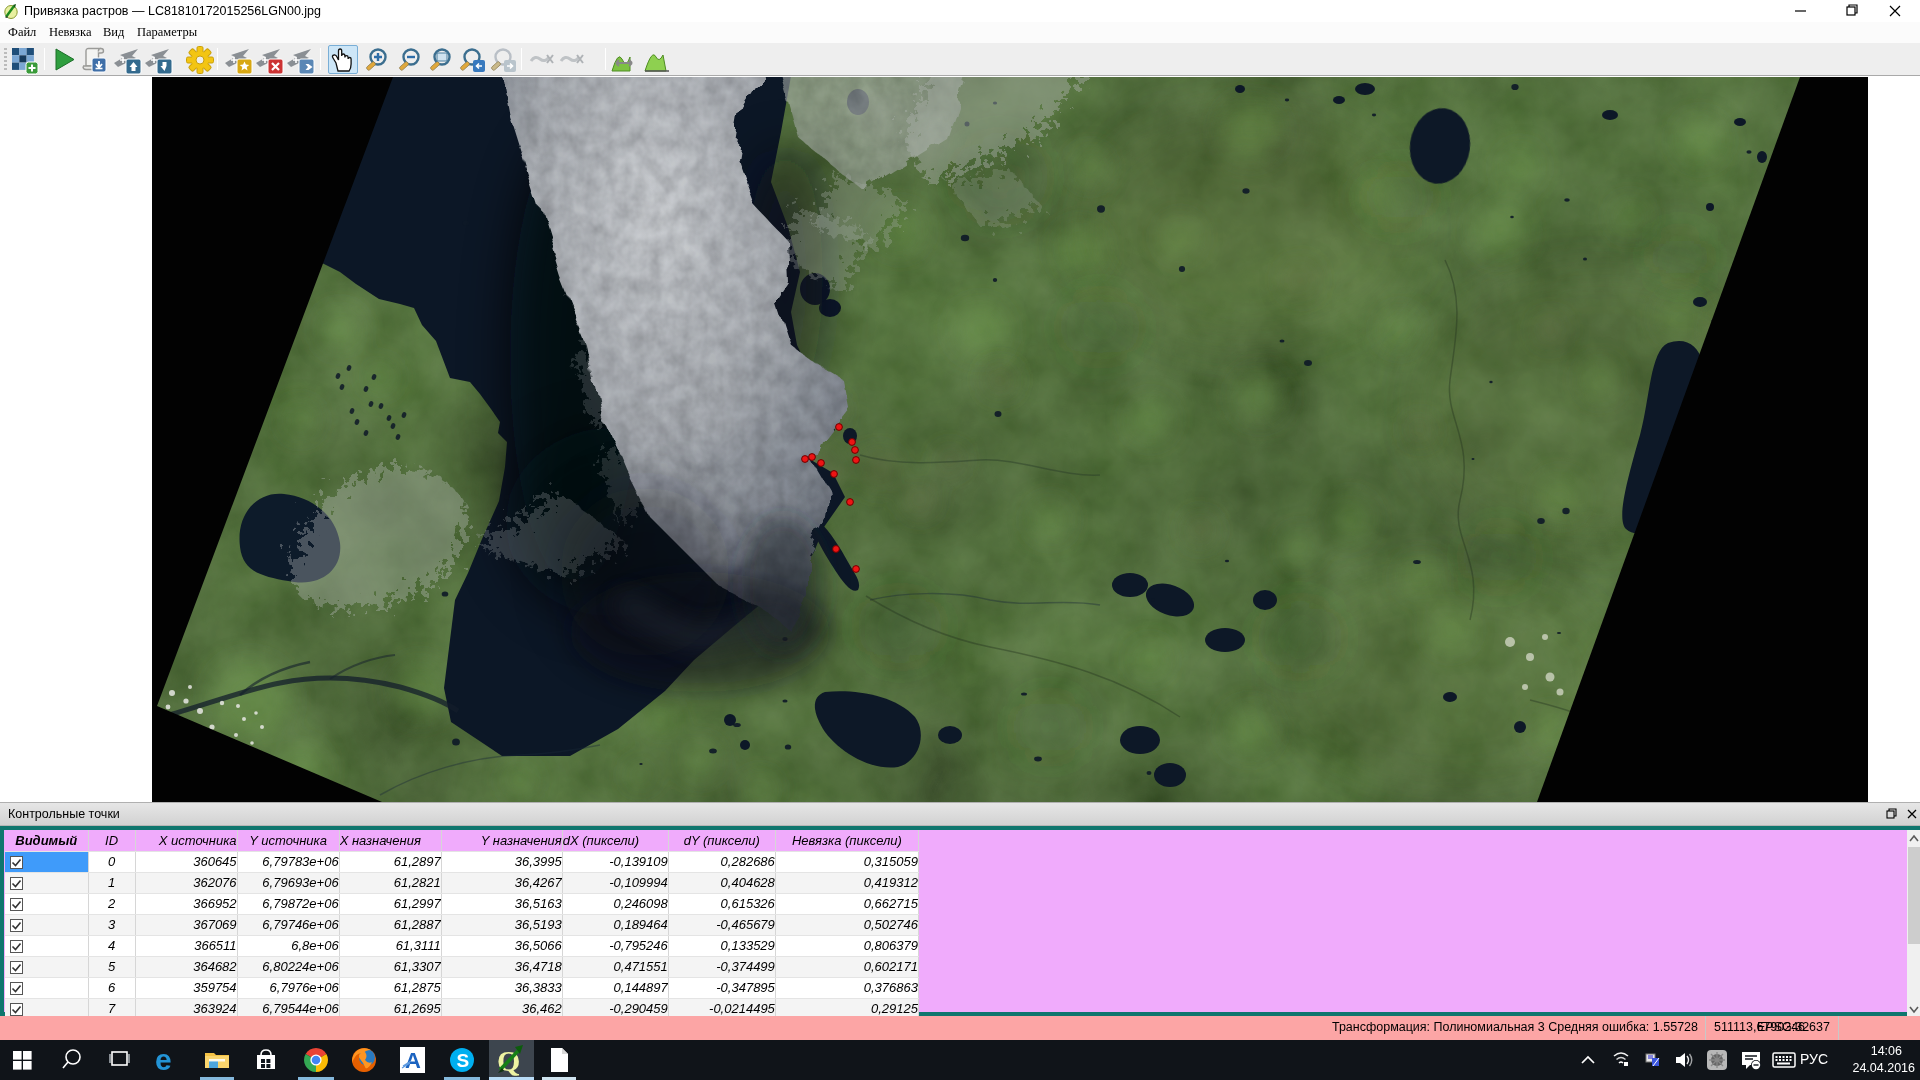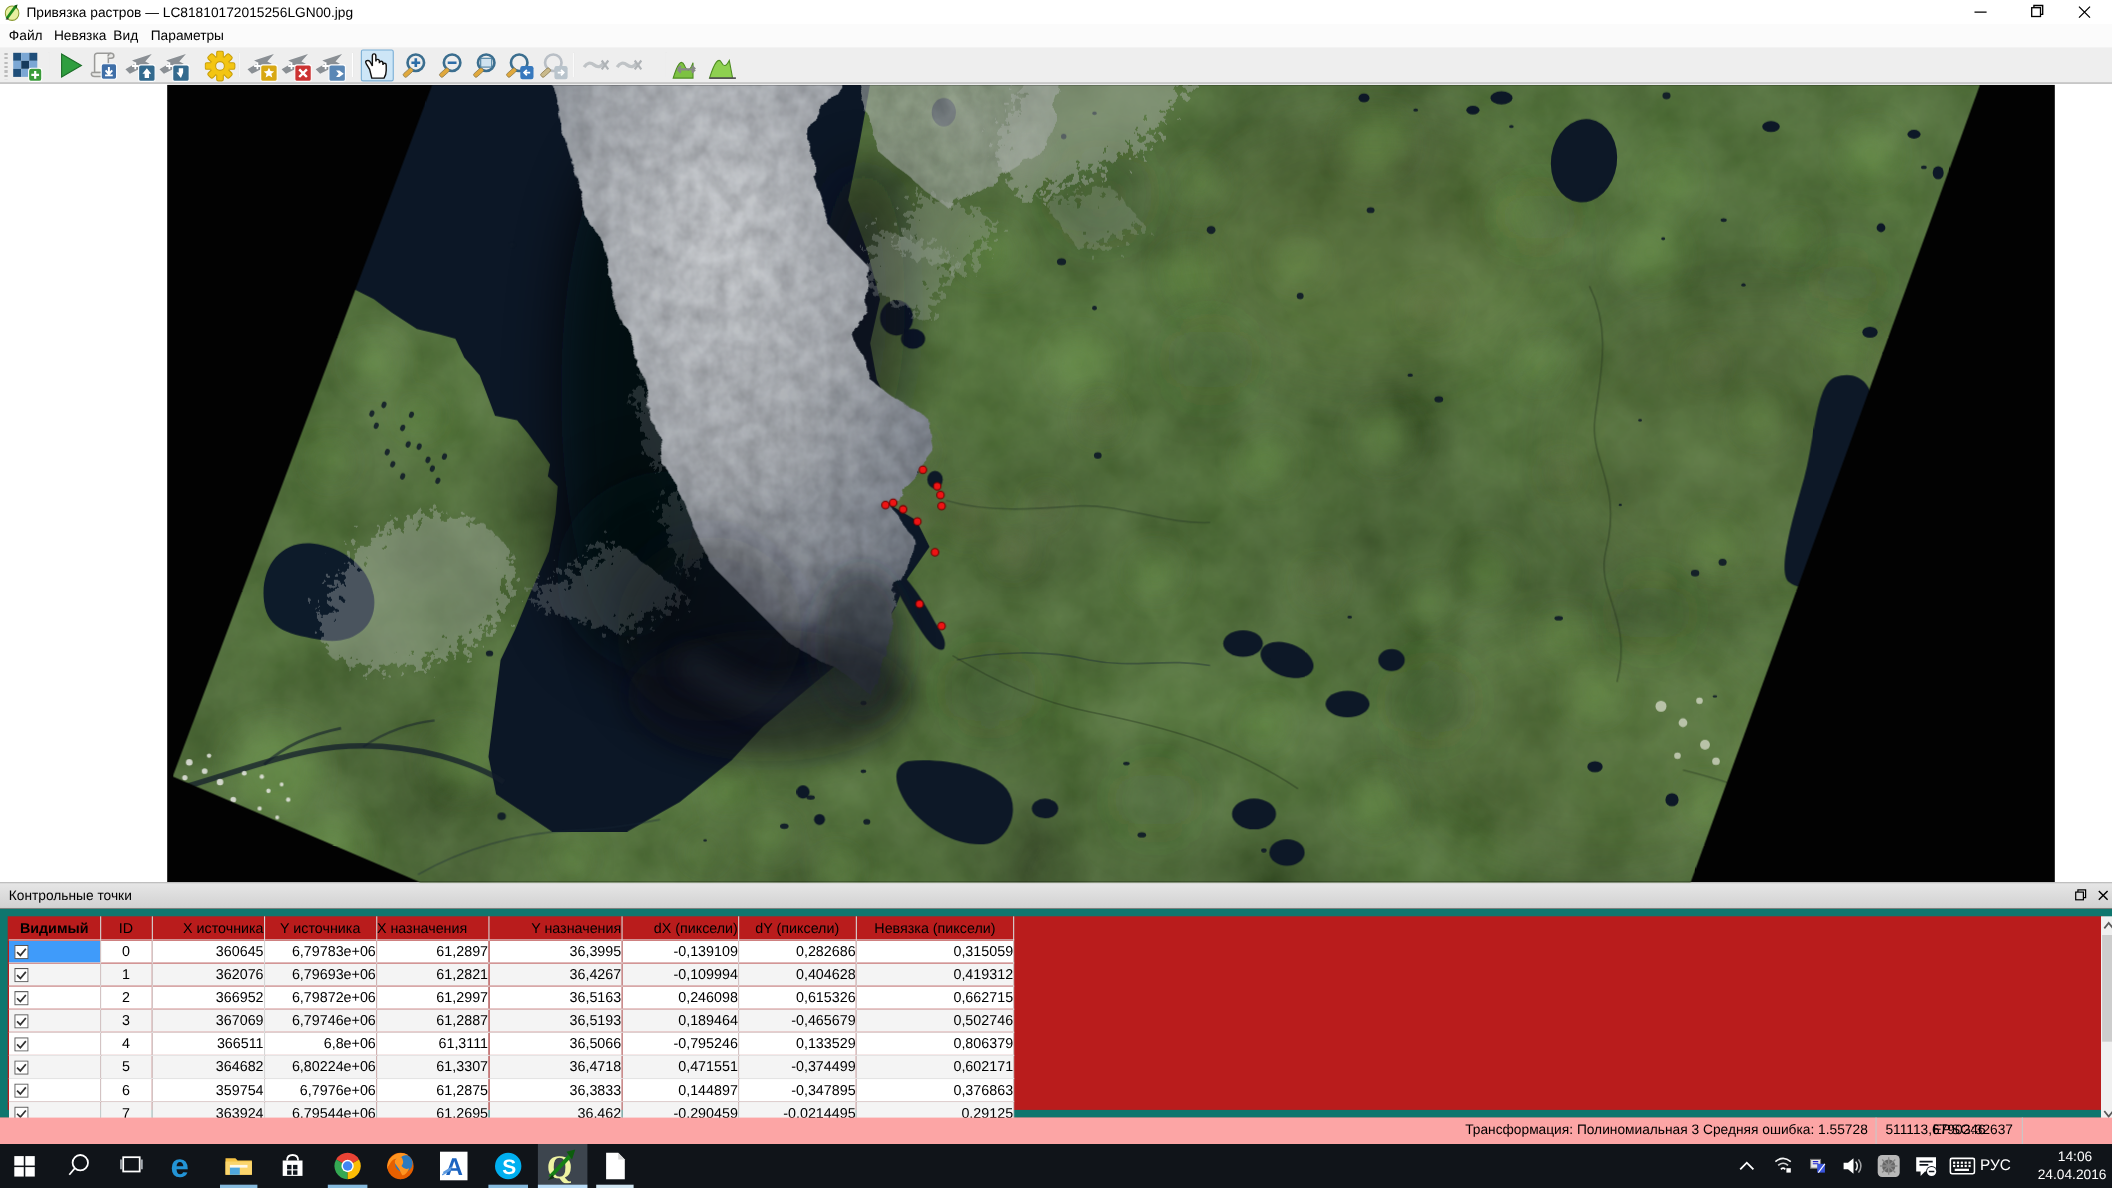--- a/index.html
+++ b/index.html
@@ -1,28 +1,28 @@
 <!DOCTYPE html>
 <html><head><meta charset="utf-8">
 <style>
 html,body{margin:0;padding:0;width:1920px;height:1080px;overflow:hidden;
  font-family:"Liberation Sans",sans-serif;-webkit-font-smoothing:antialiased;}
 *{box-sizing:border-box;}
 #titlebar{position:absolute;left:0;top:0;width:1920px;height:22px;background:#ffffff;}
 #title-text{position:absolute;left:24px;top:4px;font-size:12.5px;color:#000;}
-#menubar{position:absolute;left:0;top:22px;width:1920px;height:21px;background:#fbfbfb;font-size:12.5px;color:#000;}
+#menubar{position:absolute;left:0;top:22px;width:1920px;height:21px;background:#fbfbfb;font-size:12.5px;color:#000;font-family:Liberation Serif, serif;}
 .mi{position:absolute;top:3px;}
 #toolbar{position:absolute;left:0;top:43px;width:1920px;height:33px;background:#eeeeee;border-bottom:1px solid #a9a9a9;}
 .tsep{position:absolute;top:5px;height:22px;width:1px;background:#c5c5c5;border-right:1px solid #fff;}
 .grip{position:absolute;top:5px;height:24px;width:3px;
  background-image:repeating-linear-gradient(#bbb 0 2px,#eee 2px 4px);}
 #canvas{position:absolute;left:0;top:77px;width:1920px;height:725px;background:#fff;}
 #panelhdr{position:absolute;left:0;top:802px;width:1920px;height:24px;background:linear-gradient(#e6e6e6,#d2d2d2);border-top:1px solid #b0b0b0;border-bottom:1px solid #b6b6b6;}
 #panelhdr span{position:absolute;left:8px;top:4px;font-size:12.5px;color:#000;}
-#tablezone{position:absolute;left:0;top:826px;width:1920px;height:190px;background:#b91c1c;border:7px solid #0f766e;}
+#tablezone{position:absolute;left:0;top:826px;width:1920px;height:190px;background:#f0abfc;border:4px solid #0f766e;font-style:italic;}
 #statusbar{position:absolute;left:0;top:1016px;width:1920px;height:24px;background:#fca5a5;font-size:12.5px;color:#000;}
 #taskbar{position:absolute;left:0;top:1040px;width:1920px;height:40px;background:#101419;}
 .num{text-align:right;padding-right:10px;}
 table.gcp{border-collapse:collapse;table-layout:fixed;font-size:13px;}
 table.gcp td,table.gcp th{border-right:1px solid #d6d6d6;border-bottom:1px solid #e4e4e4;height:21px;padding:0;font-weight:normal;overflow:hidden;white-space:nowrap;}
 </style></head>
 <body>
 <div id="titlebar">
  <svg width="14" height="16" style="position:absolute;left:4px;top:3px">
   <ellipse cx="7" cy="9" rx="6.2" ry="6.5" fill="#e8f0a0" stroke="#8a9a30" stroke-width="1"></ellipse>
@@ -556,21 +556,21 @@
         <col style="width:143px">
       </colgroup>
 <tbody>
         <tr style="height:21px">
           <th style="font-weight:bold;text-align:center">Видимый</th>
           <th style="text-align:center">ID</th>
           <th style="text-align:right">X источника</th>
           <th style="text-align:center">Y источника</th>
           <th style="text-align:left">X назначения</th>
           <th style="text-align:right">Y назначения</th>
-          <th style="text-align:right">dX (пиксели)</th>
+          <th style="text-align:left">dX (пиксели)</th>
           <th style="text-align:center">dY (пиксели)</th>
           <th style="text-align:center">Невязка (пиксели)</th>
         </tr>
 <tr style="height:21px;background:#ffffff">
           <td style="background:#3f9bfa;padding-left:5px"><svg width="13" height="13" style="vertical-align:middle">
               <rect x="0.5" y="0.5" width="12" height="12" fill="#fff" stroke="#555" stroke-width="1"></rect>
               <path d="M2.5,6.5 L5.5,9.5 L10.5,3.5" stroke="#333" stroke-width="1.6" fill="none"></path>
             </svg></td>
           <td style="text-align:center">0</td>
           <td class="num">360645</td>

